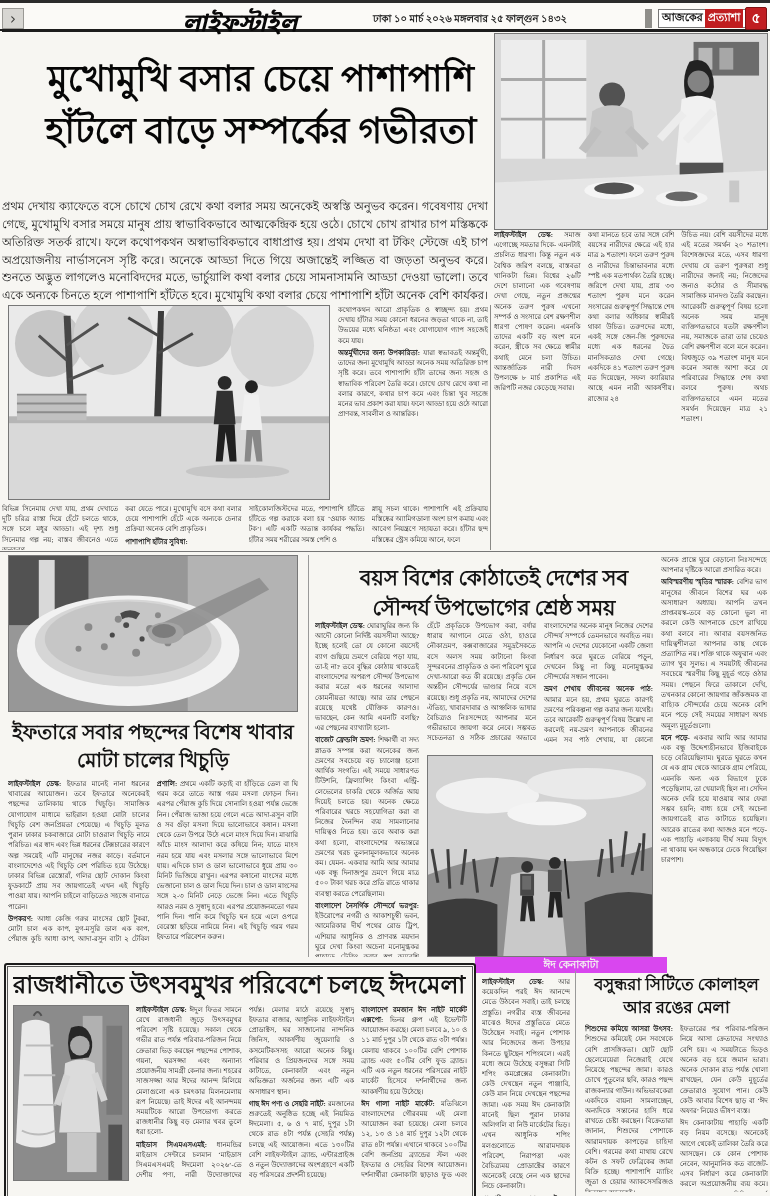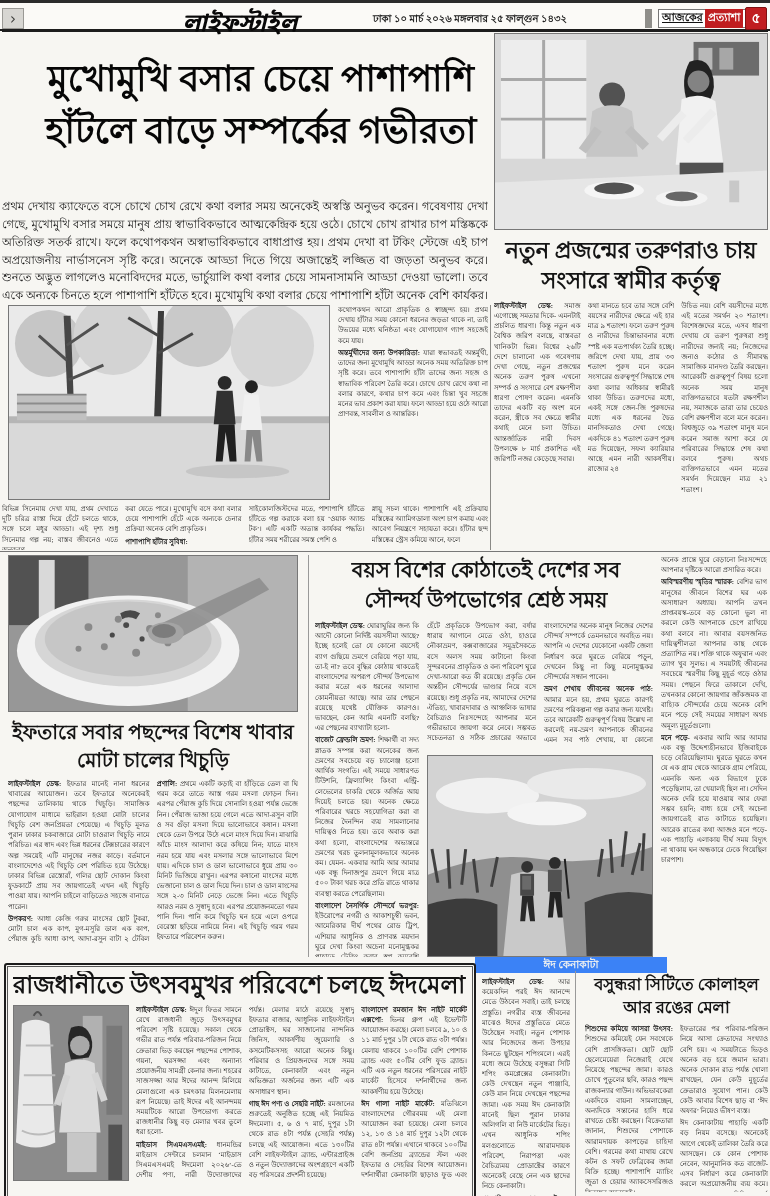--- a/index.html
+++ b/index.html
@@ -13,21 +13,21 @@
           border:1px solid #9a9995;display:flex;align-items:center;justify-content:center;
           font-size:15px;color:#3c3c3a;cursor:pointer;font-family:"DejaVu Sans",sans-serif;}
   .masthead{position:absolute;left:140px;top:2px;width:200px;text-align:center;
             font-family:"DejaVu Serif",serif;font-size:23px;font-weight:bold;font-style:italic;
             letter-spacing:1px;color:#090909;text-shadow:1px 0 0 #090909;}
   .dateline{position:absolute;left:330px;top:8px;width:280px;text-align:center;
             font-size:10px;font-weight:bold;color:#1a1a1a;}
   .brandbar{position:absolute;left:645px;top:6px;width:7px;height:19px;background:#8f8e8a;}
   .brand{position:absolute;left:658px;top:6px;height:19px;background:#fff;border:1px solid #777;
          display:flex;align-items:center;padding:0 3px;font-size:11px;font-weight:bold;white-space:nowrap;}
-  .brand .bp{color:#111;text-decoration:underline;}
+  .brand .bp{color:#111;}
   .brand .bs{color:#fff;background:var(--red);padding:0 3px;margin-left:2px;}
   .pagenum{position:absolute;right:3px;top:4px;width:22px;height:23px;background:var(--red);
            color:#fff;border:1px solid #7e1012;border-radius:2px;display:flex;align-items:center;
            justify-content:center;font-size:14px;font-weight:bold;}
   
   .tcol{font-size:6.9px;line-height:1.48;text-align:justify;overflow:hidden;}
   .tcol p{margin:0 0 2px 0;}
   .tcol b{font-weight:bold;}
   .cols{display:flex;gap:7px;}
   .cols>div{flex:1;}
@@ -54,21 +54,21 @@
   .beauty{position:absolute;left:308px;top:555px;width:460px;height:402px;border-left:1px solid #999;
           padding-left:6px;}
   .beauty-grid{position:relative;width:452px;height:402px;}
   .beauty-hl{position:absolute;left:6px;top:0;width:330px;height:62px;text-align:center;
              font-size:21px;line-height:1.45;font-weight:bold;overflow:hidden;}
   .beauty-c1{position:absolute;left:0;top:66px;width:104px;height:336px;}
   .beauty-c23{position:absolute;left:112px;top:66px;width:226px;height:130px;column-count:2;column-gap:8px;}
   .beauty-photo{position:absolute;left:112px;top:200px;width:226px;height:202px;border:1px solid #777;}
   .beauty-c4{position:absolute;left:346px;top:0;width:106px;height:402px;}
   
-  .badge{position:absolute;left:475px;top:957px;width:192px;height:16px;background:#3b82f6;color:#f4f4f0;
+  .badge{position:absolute;left:475px;top:957px;width:192px;height:16px;background:#d946ef;color:#f4f4f0;
          display:flex;align-items:center;justify-content:center;font-size:10.5px;font-weight:bold;}
   .melabox{position:absolute;left:4px;top:963px;width:472px;height:240px;border:2.5px solid #1c1c1c;
            border-radius:3px;box-shadow:0 0 0 1px #f7f6f2 inset,0 0 0 2px #555 inset;background:#f7f6f2;
            padding:5px 7px;}
   .mela-hl{text-align:center;font-size:24px;font-weight:bold;line-height:1.2;margin:1px 0 5px 0;
            white-space:nowrap;overflow:hidden;}
   .mela-row{display:flex;gap:7px;height:176px;}
   .mela-photo{width:116px;height:176px;border:1px solid #777;flex:none;}
   .midcol{position:absolute;left:482px;top:977px;width:88px;height:219px;}
   .bash{position:absolute;left:575px;top:971px;width:193px;height:225px;border-left:1px solid #999;
@@ -169,21 +169,20 @@
         <path d="M190 80 l-24 26 M220 78 l-28 30" stroke="#eceae4" stroke-width="8" fill="none"></path>
         <rect x="186" y="130" width="44" height="60" fill="#55524b"></rect>
       </g>
       <path d="M0 150 L274 138 L274 197 L0 197 Z" fill="#e6e4dd"></path>
       <ellipse cx="120" cy="158" rx="30" ry="9" fill="#f4f3ee"></ellipse>
         <ellipse cx="120" cy="156" rx="20" ry="6" fill="#57534a"></ellipse>
       <ellipse cx="188" cy="166" rx="26" ry="8" fill="#f2f1ec"></ellipse>
         <ellipse cx="188" cy="164" rx="16" ry="5" fill="#6b675e"></ellipse>
       <rect x="236" y="148" width="10" height="22" fill="#c9c7bf"></rect>
     </svg>
-    <h2 class="husb-hl" data-name="husband-headline">নতুন প্রজন্মের তরুণরাও চায় সংসারে স্বামীর কর্তৃত্ব</h2>
     <div class="cols husb-cols" data-name="husband-columns">
       <div class="tcol" data-name="husband-col-1">
           <p><b>লাইফস্টাইল ডেস্ক: </b>সমাজ এগোচ্ছে সমতার দিকে- এমনটাই প্রচলিত ধারণা। কিন্তু নতুন এক বৈশ্বিক জরিপ বলছে, বাস্তবতা খানিকটা ভিন্ন। বিশ্বের ২৬টি দেশে চালানো এক গবেষণায় দেখা গেছে, নতুন প্রজন্মের অনেক তরুণ পুরুষ এখনো সম্পর্ক ও সংসারে বেশ রক্ষণশীল ধারণা পোষণ করেন। এমনকি তাদের একটি বড় অংশ মনে করেন, স্ত্রীকে সব ক্ষেত্রে স্বামীর কথাই মেনে চলা উচিত। আন্তর্জাতিক নারী দিবস উপলক্ষে ৮ মার্চ প্রকাশিত এই জরিপটি নজর কেড়েছে সবার।</p>
         </div>
       <div class="tcol" data-name="husband-col-2">
           <p>কথা মানতে হবে তার সঙ্গে বেশি বয়সের নারীদের ক্ষেত্রে এই হার মাত্র ৯ শতাংশ। ফলে তরুণ পুরুষ ও নারীদের চিন্তাভাবনার মধ্যে স্পষ্ট এক মতপার্থক্য তৈরি হচ্ছে। জরিপে দেখা যায়, প্রায় ৩৩ শতাংশ পুরুষ মনে করেন সংসারের গুরুত্বপূর্ণ সিদ্ধান্তে শেষ কথা বলার অধিকার স্বামীরই থাকা উচিত। তরুণদের মধ্যে, একই সঙ্গে জেন-জি পুরুষদের মধ্যে এক ধরনের দ্বৈত মানসিকতাও দেখা গেছে। একদিকে ৪১ শতাংশ তরুণ পুরুষ মত দিয়েছেন, সফল ক্যারিয়ার আছে এমন নারী আকর্ষণীয়। রাজ্যের ২৪</p>
         </div>
       <div class="tcol" data-name="husband-col-3">
           <p>উচিত নয়। বেশি বয়সীদের মধ্যে এই মতের সমর্থন ২০ শতাংশ। বিশেষজ্ঞদের মতে, এসব ধারণা দেখায় যে তরুণ পুরুষরা শুধু নারীদের জন্যই নয়; নিজেদের জন্যও কঠোর ও সীমাবদ্ধ সামাজিক মানদণ্ড তৈরি করছেন। আরেকটি গুরুত্বপূর্ণ বিষয় হলো অনেক সময় মানুষ ব্যক্তিগতভাবে যতটা রক্ষণশীল নয়, সমাজকে তারা তার চেয়েও বেশি রক্ষণশীল বলে মনে করেন। বিশ্বজুড়ে ৩৯ শতাংশ মানুষ মনে করেন সমাজ আশা করে যে পরিবারের সিদ্ধান্তে শেষ কথা বলবে পুরুষ। অথচ ব্যক্তিগতভাবে এমন মতের সমর্থন দিয়েছেন মাত্র ২১ শতাংশ।</p>
         </div>
@@ -228,21 +227,21 @@
           <p><b>উপকরণ: </b>আধা কেজি গরুর মাংসের ছোট টুকরা, মোটা চাল এক কাপ, মুগ-মসুরি ডাল এক কাপ, পেঁয়াজ কুচি আধা কাপ, আদা-রসুন বাটা ২ টেবিল চামচ, কাঁচামরিচ ৪টি, হলুদ গুঁড়া এক চা-চামচ, জিরা গুঁড়া আধা চা-চামচ, গরম মসলা ৪-৫টি, ঘি বা তেল আধা কাপ, লবণ স্বাদমতো ও পানি প্রয়োজনমতো।</p>
         </div>
       <div class="tcol" data-name="khichuri-col-2">
           <p><b>প্রণালি: </b>প্রথমে একটি কড়াই বা হাঁড়িতে তেল বা ঘি গরম করে তাতে আস্ত গরম মসলা ফোড়ন দিন। এরপর পেঁয়াজ কুচি দিয়ে সোনালি হওয়া পর্যন্ত ভেজে নিন। পেঁয়াজ ভাজা হয়ে গেলে এতে আদা-রসুন বাটা ও সব গুঁড়া মসলা দিয়ে ভালোভাবে কষান। মসলা থেকে তেল উপরে উঠে এলে মাংস দিয়ে দিন। মাঝারি আঁচে মাংস আলাদা করে কষিয়ে নিন; যাতে মাংস নরম হয়ে যায় এবং মসলার সঙ্গে ভালোভাবে মিশে যায়। এদিকে চাল ও ডাল ভালোভাবে ধুয়ে প্রায় ৩০ মিনিট ভিজিয়ে রাখুন। এরপর কষানো মাংসের মধ্যে ভেজানো চাল ও ডাল দিয়ে দিন। চাল ও ডাল মাংসের সঙ্গে ২-৩ মিনিট নেড়ে ভেজে নিন। এতে খিচুড়ি আরও নরম ও সুস্বাদু হবে। এরপর প্রয়োজনমতো গরম পানি দিন। পানি কমে খিচুড়ি ঘন হয়ে এলে ওপরে বেরেস্তা ছড়িয়ে নামিয়ে নিন। এই খিচুড়ি গরম গরম ইফতারে পরিবেশন করুন।</p>
         </div>
     </div>
   </div>
 
   <div class="beauty" data-name="travel-article">
     <div class="beauty-grid">
-      <h2 class="beauty-hl" data-name="travel-headline" style="margin:0;">বয়স বিশের কোঠাতেই দেশের সব সৌন্দর্য উপভোগের শ্রেষ্ঠ সময়</h2>
+      <h2 class="beauty-hl" data-name="travel-headline" style="margin:8px;">বয়স বিশের কোঠাতেই দেশের সব সৌন্দর্য উপভোগের শ্রেষ্ঠ সময়</h2>
       <div class="beauty-c1 tcol" data-name="travel-col-1">
           <p><b>লাইফস্টাইল ডেস্ক: </b>ঘোরাঘুরির জন্য কি আদৌ কোনো নির্দিষ্ট বয়সসীমা আছে? ইচ্ছে হলেই তো যে কোনো বয়সেই ব্যাগ গুছিয়ে ভ্রমণে বেরিয়ে পড়া যায়, তা-ই না? তবে বুদ্ধির কোঠায় থাকতেই বাংলাদেশের অপরূপ সৌন্দর্য উপভোগ করার মতো এক ধরনের আলাদা কোমনীয়তা আছে। আর তার পেছনে রয়েছে যথেষ্ট যৌক্তিক কারণও। ভাবছেন, কেন আমি এমনটি বলছি? এর পেছনের ব্যাখ্যাটা হলো-</p>
           <p><b>বাজেট ফ্রেন্ডলি ভ্রমণ: </b>শিক্ষার্থী বা সদ্য স্নাতক সম্পন্ন করা অনেকের জন্য ভ্রমণের সবচেয়ে বড় চ্যালেঞ্জ হলো আর্থিক সংগতি। এই সময়ে সাধারণত টিউশনি, ফ্রিল্যান্সিং কিংবা এন্ট্রি-লেভেলের চাকরি থেকে অর্জিত আয় দিয়েই চলতে হয়। অনেক ক্ষেত্রে পরিবারের খরচে সহযোগিতা করা বা নিজের দৈনন্দিন ব্যয় সামলানোর দায়িত্বও নিতে হয়। তবে অবাক করা কথা হলো, বাংলাদেশের অভ্যন্তরে ভ্রমণের খরচ তুলনামূলকভাবে অনেক কম। যেমন- একবার আমি আর আমার এক বন্ধু দিনাজপুর ভ্রমণে গিয়ে মাত্র ৫০০ টাকা খরচ করে প্রতি রাতে থাকার ব্যবস্থা করতে পেরেছিলাম।</p>
           <p><b>বাংলাদেশ নৈসর্গিক সৌন্দর্যে ভরপুর: </b>ইউরোপের নগরী ও আকাশচুম্বী ভবন, আমেরিকার দীর্ঘ পথের রোড ট্রিপ, এশিয়ার আধুনিক ও প্রাণবন্ত ময়দান ঘুরে দেখা কিংবা অচেনা মনোমুগ্ধকর পাহাড়ে ট্রেকিং করার স্বপ্ন কমবেশি সবারই থাকে। তবে আমাদের নিজের দেশটিও যে নৈসর্গিক সৌন্দর্যের এক বিশাল ভাণ্ডার-তা ভুলে গেলে চলবে না।</p>
         </div>
       <div class="beauty-c23 tcol" data-name="travel-col-2-3">
           <p>হেঁটে প্রকৃতিকে উপভোগ করা, বর্ষার ধারায় আগানে মেতে ওঠা, হাওরে নৌকাভ্রমণ, কক্সবাজারের সমুদ্রসৈকতে বসে অলস সময় কাটানো কিংবা সুন্দরবনের প্রাকৃতিক ও বন্য পরিবেশ ঘুরে দেখা-আরো কত কী রয়েছে। প্রকৃতি যেন অন্তহীন সৌন্দর্যের ভাণ্ডার নিয়ে বসে রয়েছে। শুধু প্রকৃতি নয়, আমাদের দেশের ঐতিহ্য, খাবারদাবার ও আঞ্চলিক ভাষার বৈচিত্র্যও নিঃসন্দেহে আপনার মনে গভীরভাবে জায়গা করে নেবে। সম্ভবত সচেতনতা ও সঠিক প্রচারের অভাবে বাংলাদেশের অনেক মানুষ নিজের দেশের সৌন্দর্য সম্পর্কে তেমনভাবে অবহিত নয়। আপনি এ দেশের যেকোনো একটি জেলা নির্ধারণ করে ঘুরতে বেরিয়ে পড়ুন, দেখবেন কিছু না কিছু মনোমুগ্ধকর সৌন্দর্যের সন্ধান পাবেন।</p>
           <p><b>ভ্রমণ শেখায় জীবনের অনেক পাঠ: </b>আমার মনে হয়, প্রথম ঘুরতে কারণই ভ্রমণের পরিকল্পনা গল্প করার জন্য যথেষ্ট। তবে আরেকটি গুরুত্বপূর্ণ বিষয় উল্লেখ না করলেই নয়-ভ্রমণ আপনাকে জীবনের এমন সব পাঠ শেখায়, যা কোনো বিশ্ববিদ্যালয়ের সিলেবাস কিংবা চাকরির প্রশিক্ষণ কর্মসূচিতে কখনোই শেখানো হয় না। জীবনের ভুল বাঁকে এসব শিক্ষা অর্জন করতে পারলে দৃষ্টিভঙ্গি নিঃসন্দেহে আরো বাস্তবসম্মত ও পরিপক্ব হয়ে ওঠে।</p>
         </div>
       <svg class="ph beauty-photo" data-name="hikers-hill-photo" viewBox="0 0 226 202" preserveAspectRatio="none">

